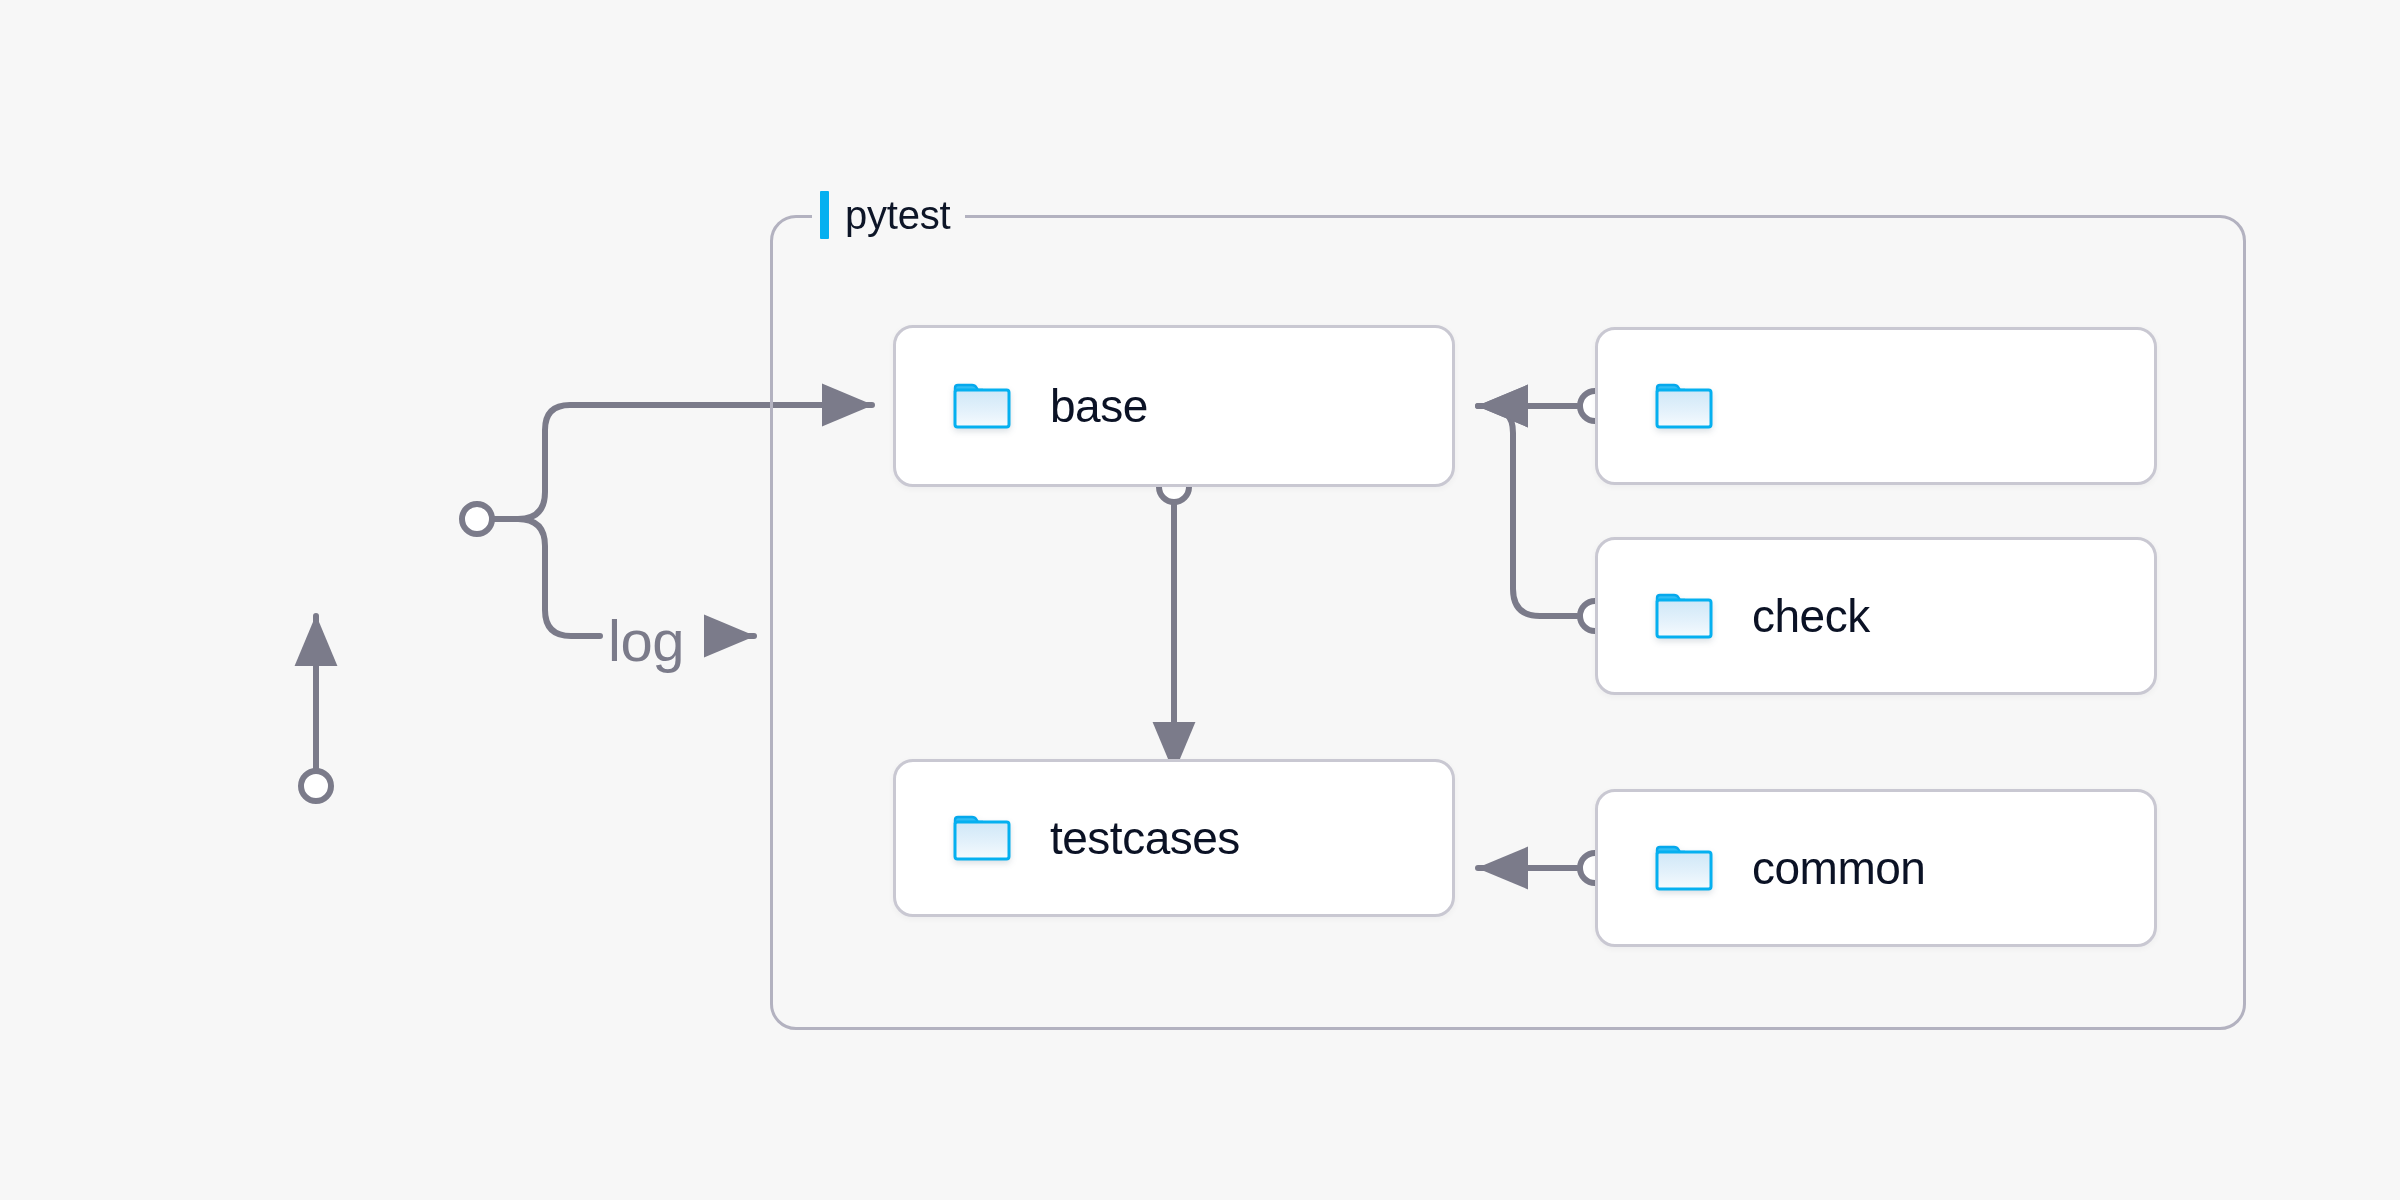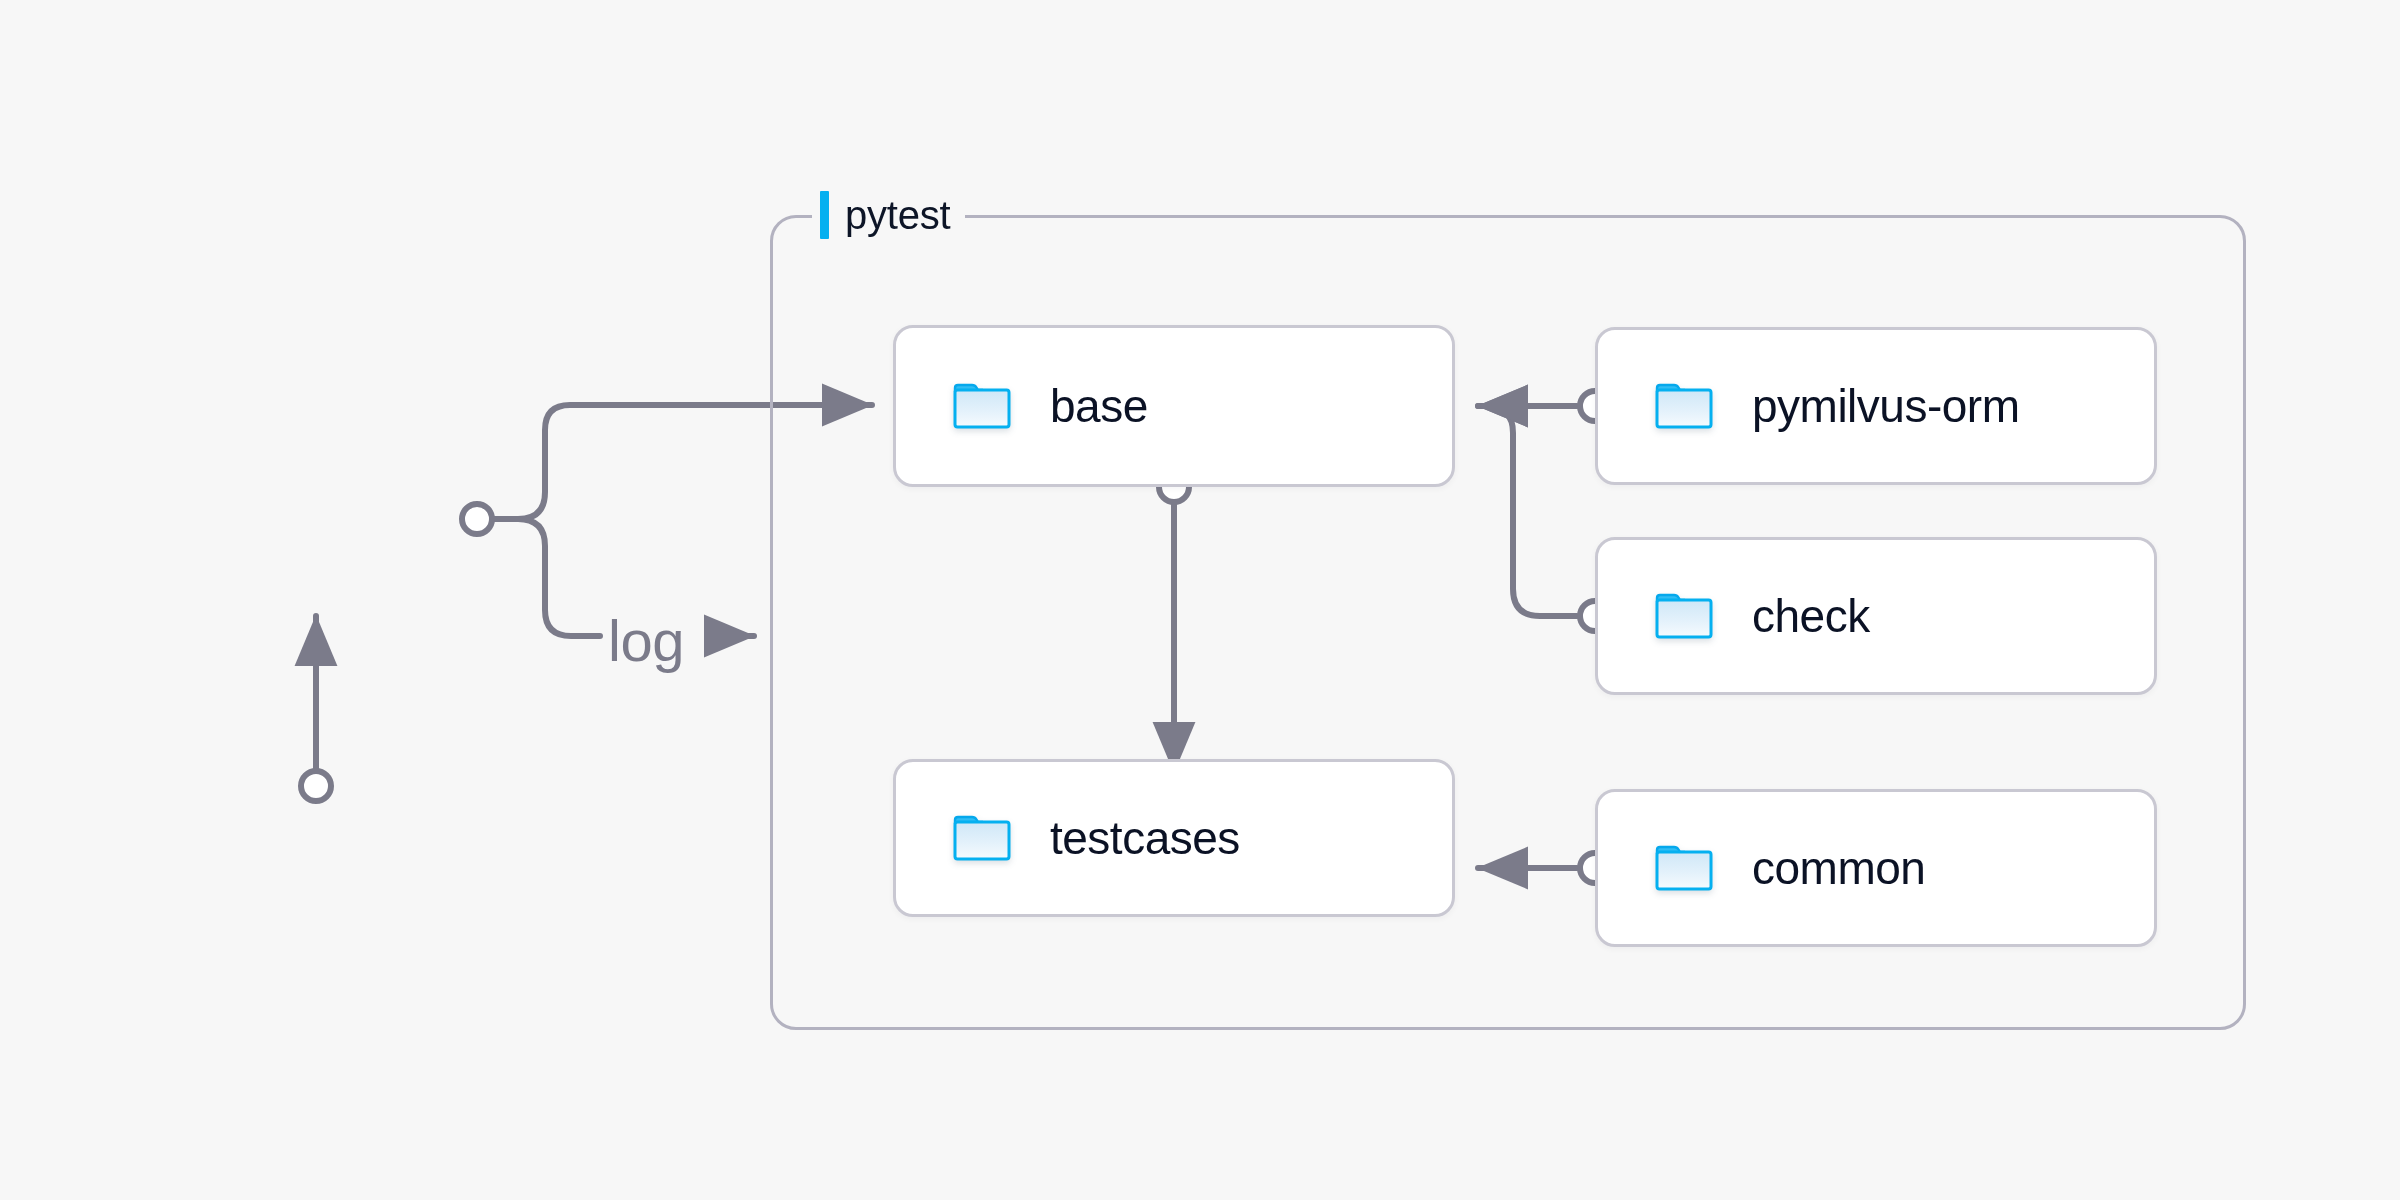--- a/index.html
+++ b/index.html
@@ -175,21 +175,20 @@
       <span class="label">testcases</span>
     </div>
   </div>
 
   <div class="node" style="left:1595px; top:327px; width:562px; height:158px;">
     <div class="inner">
       <svg class="folder" viewBox="0 0 60 50">
         <path d="M3,11 L3,7 Q3,4 6,4 L20,4 Q23,4 24.5,6.5 L26,9 L31,9" fill="#2fbdf4" stroke="#05a8ec" stroke-width="2.4" stroke-linejoin="round"></path>
         <rect x="3" y="9" width="54" height="37" rx="2.5" fill="url(#folderGrad)" stroke="#05b0f0" stroke-width="3"></rect>
       </svg>
-      <span class="label">pymilvus-orm</span>
     </div>
   </div>
 
   <div class="node" style="left:1595px; top:537px; width:562px; height:158px;">
     <div class="inner">
       <svg class="folder" viewBox="0 0 60 50">
         <path d="M3,11 L3,7 Q3,4 6,4 L20,4 Q23,4 24.5,6.5 L26,9 L31,9" fill="#2fbdf4" stroke="#05a8ec" stroke-width="2.4" stroke-linejoin="round"></path>
         <rect x="3" y="9" width="54" height="37" rx="2.5" fill="url(#folderGrad)" stroke="#05b0f0" stroke-width="3"></rect>
       </svg>
       <span class="label">check</span>

